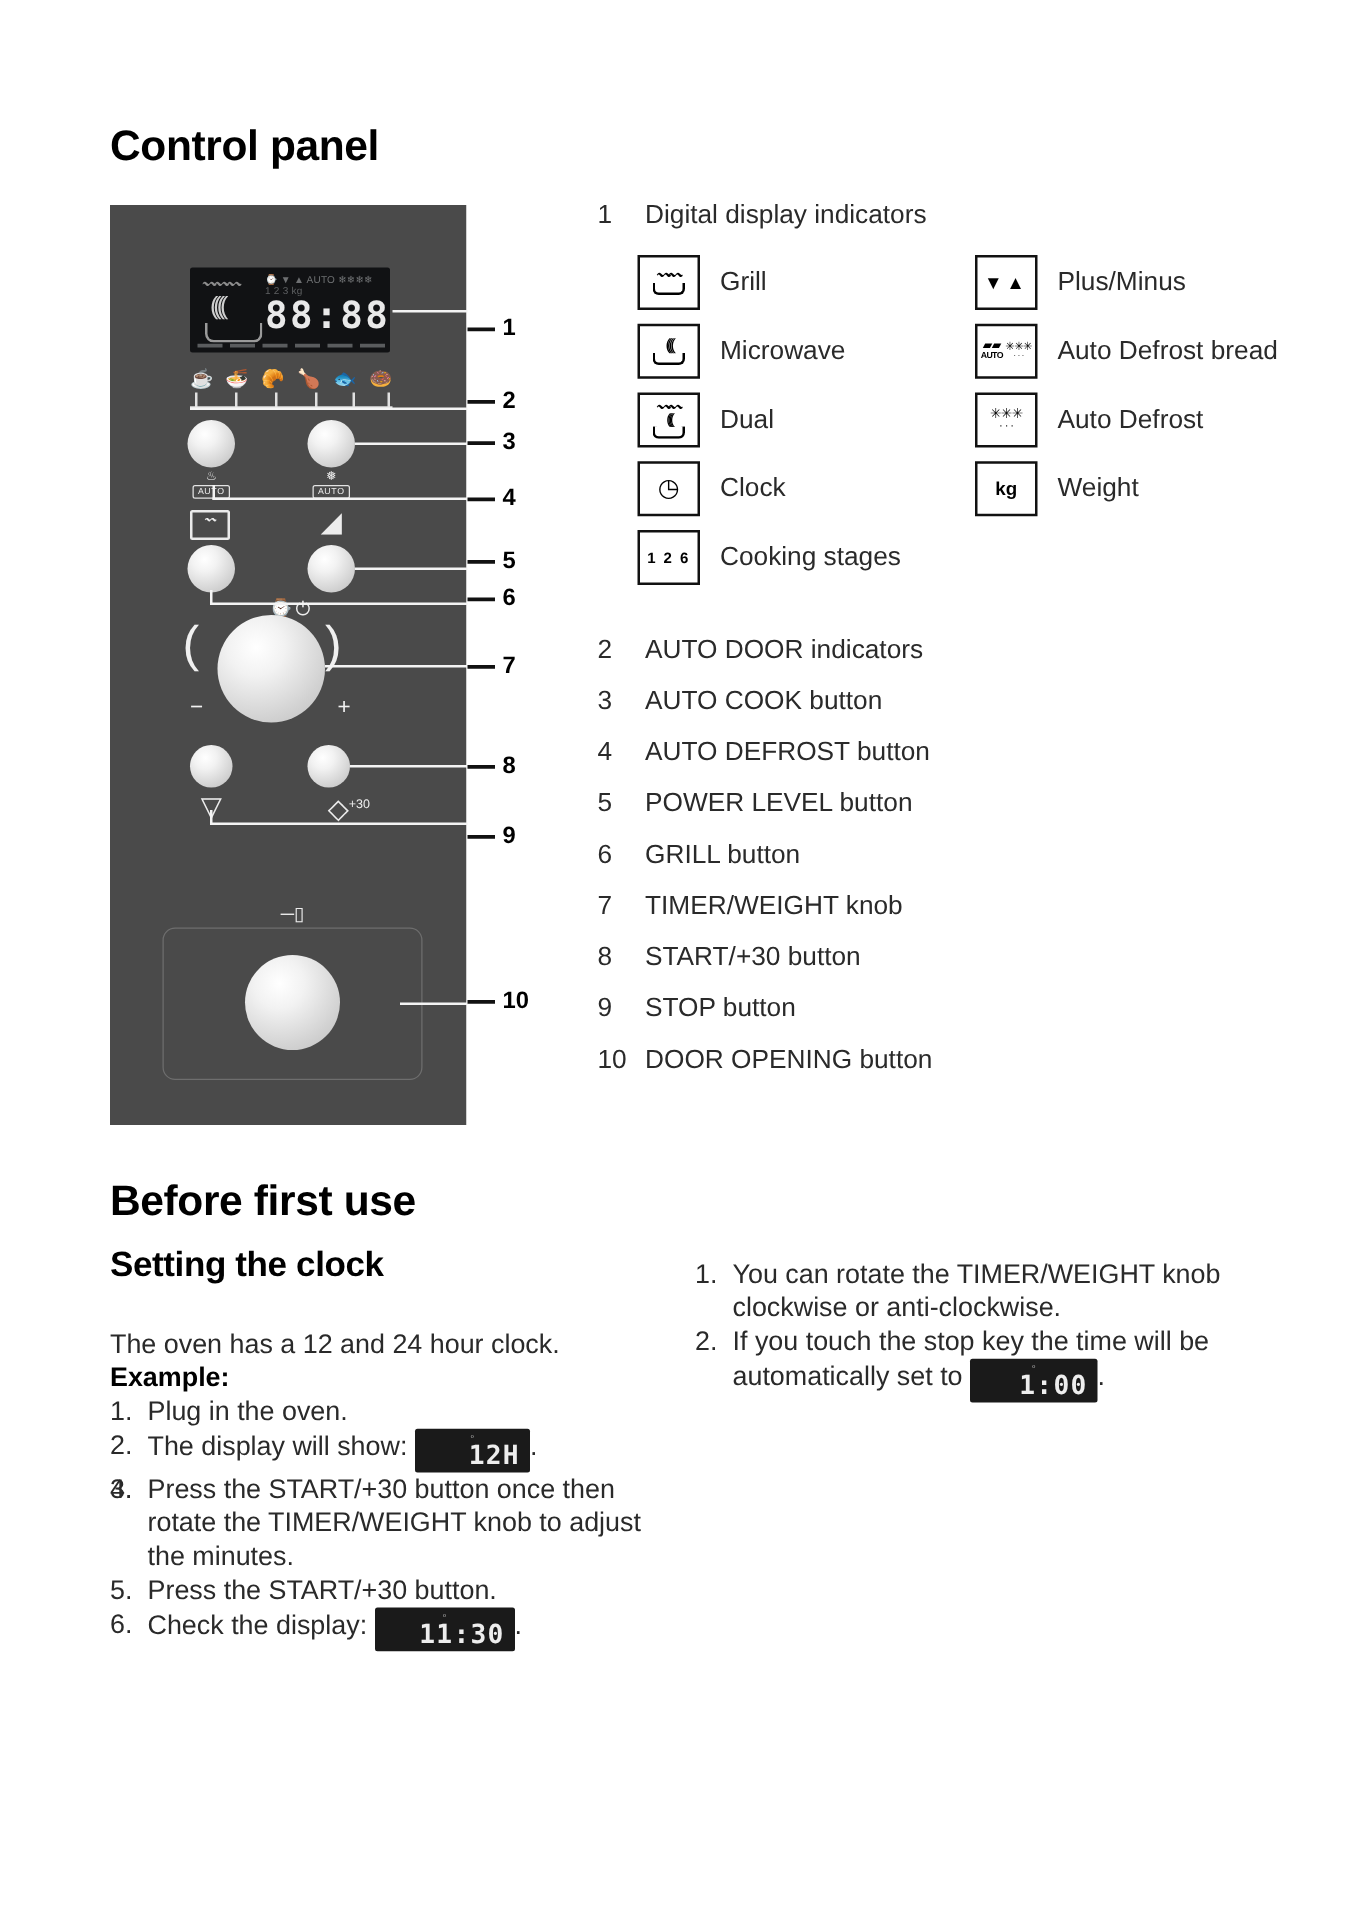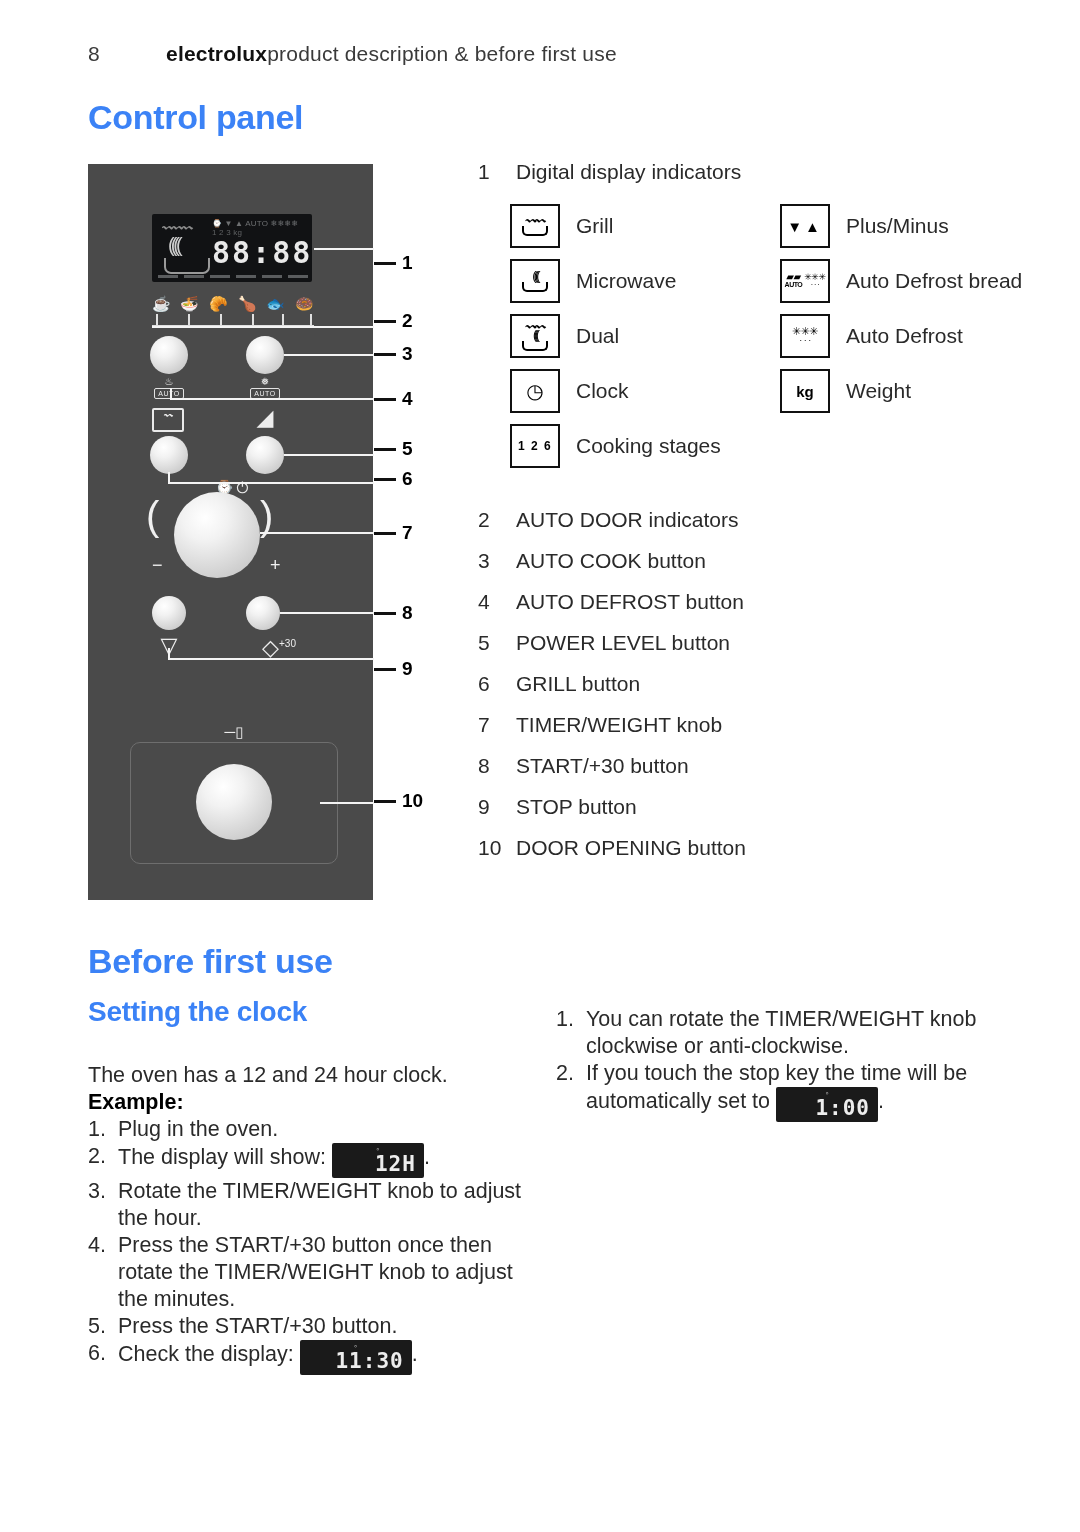--- a/index.html
+++ b/index.html
@@ -9,21 +9,21 @@
     position:relative;overflow:hidden;
   }
   .page{position:absolute;inset:0;}
 
   
   .runhead{position:absolute;left:88px;top:42px;font-size:21px;color:#3a3a3a;letter-spacing:.2px;}
   .runhead .pageno{display:inline-block;width:78px;}
   .runhead .brand{font-weight:bold;color:#111;}
 
   
-  .h1{position:absolute;font-weight:bold;color:#3b82f6;letter-spacing:-.3px;}
+  .h1{position:absolute;font-weight:bold;color:#000000;letter-spacing:-.3px;}
   #h-control{left:88px;top:98px;font-size:34px;}
   #h-before{left:88px;top:942px;font-size:34px;}
   #h-setting{left:88px;top:996px;font-size:28px;font-weight:bold;}
 
   
   .panel{
     position:absolute;left:88px;top:164px;width:285px;height:736px;
     background:#4a4a4a;
   }
   .lcd{
@@ -138,23 +138,20 @@
     color:#ededed;font-size:21px;line-height:22px;letter-spacing:1px;text-align:right;}
   #lcd-12h{width:76px;}
   #lcd-1130{width:96px;}
   #lcd-100{width:86px;}
 </style>
 </head>
 <body>
 
 <div class="page">
 
-  <div class="runhead">
-    <span class="pageno">8</span><span class="brand">electrolux</span><span>product description &amp; before first use</span>
-  </div>
 
   <div class="h1" id="h-control">Control panel</div>
 
   <div class="panel">
 
     <div class="lcd">
       <div class="lcd-left">
         <div class="lcd-wave">〰〰〰</div>
         <div class="lcd-arc">((((</div>
         <div class="lcd-dish"></div>
@@ -393,21 +390,20 @@
     <div class="step">
       <span class="mk">2.</span>
       <span>The display will show:</span>
       <span class="minilcd" id="lcd-12h">
         <span class="dot">◦</span>
         <span class="val">12H</span>
       </span><span>.</span>
     </div>
     <div class="step">
       <span class="mk">3.</span>
-      <span>Rotate the TIMER/WEIGHT knob to adjust the hour.</span>
     </div>
     <div class="step">
       <span class="mk">4.</span>
       <span>Press the START/+30 button once then rotate the TIMER/WEIGHT knob to adjust the minutes.</span>
     </div>
     <div class="step">
       <span class="mk">5.</span>
       <span>Press the START/+30 button.</span>
     </div>
     <div class="step">

